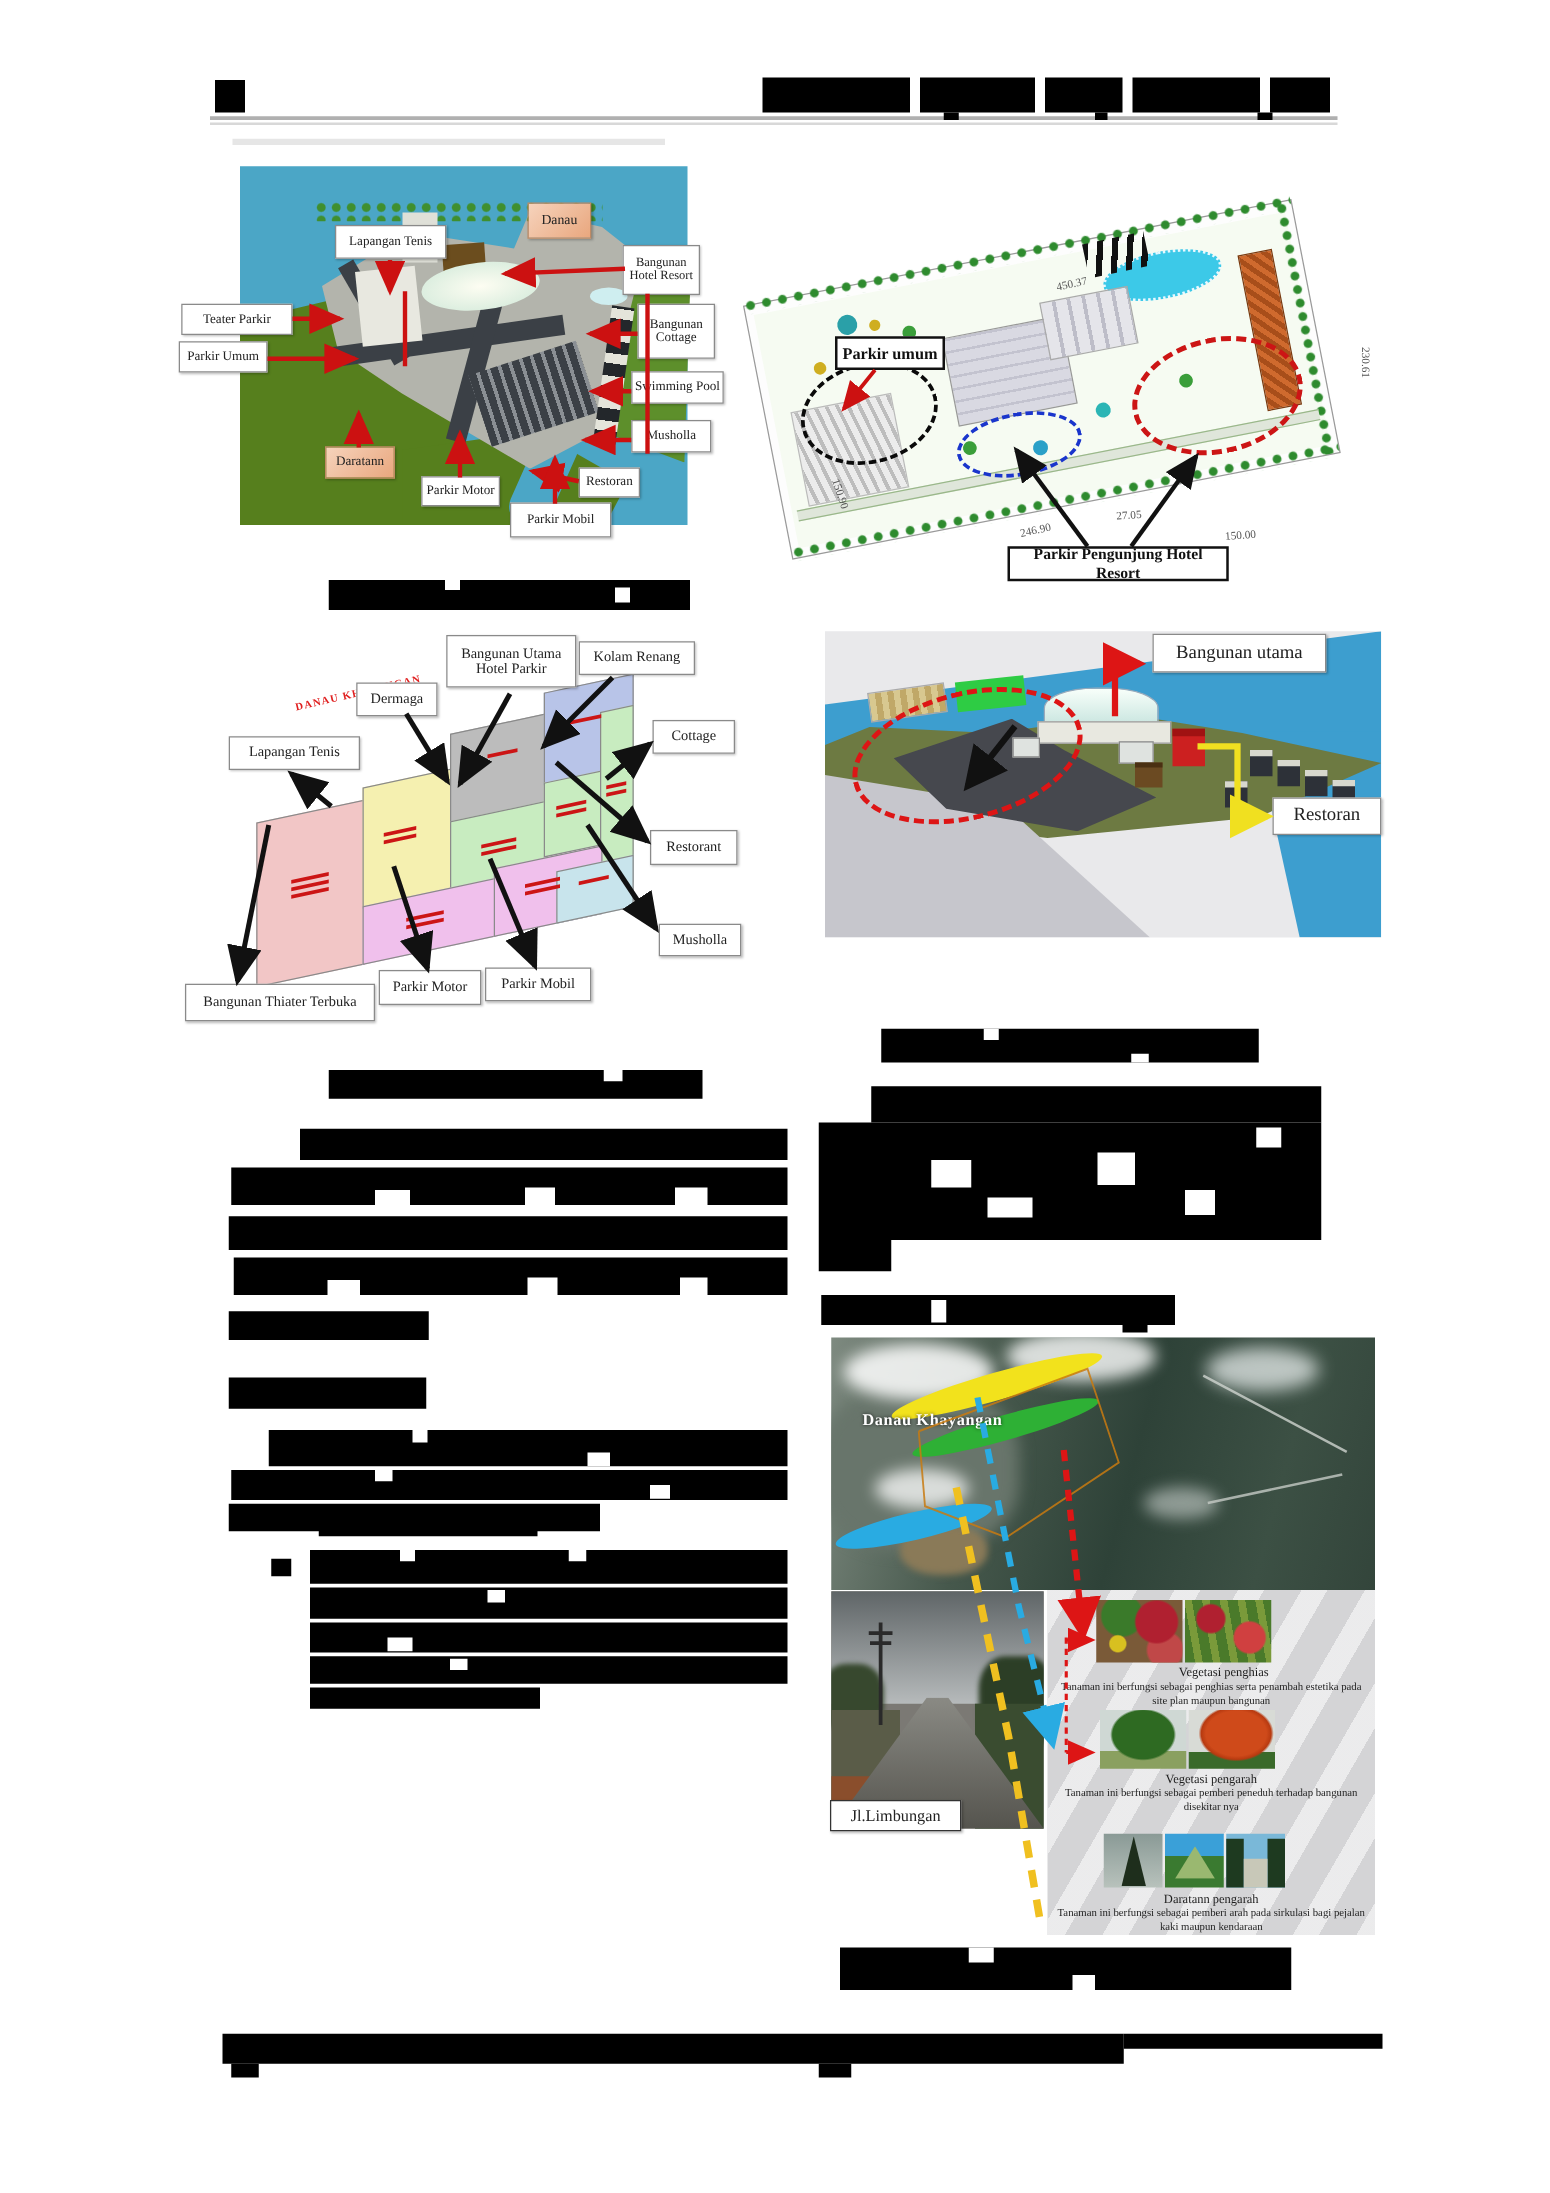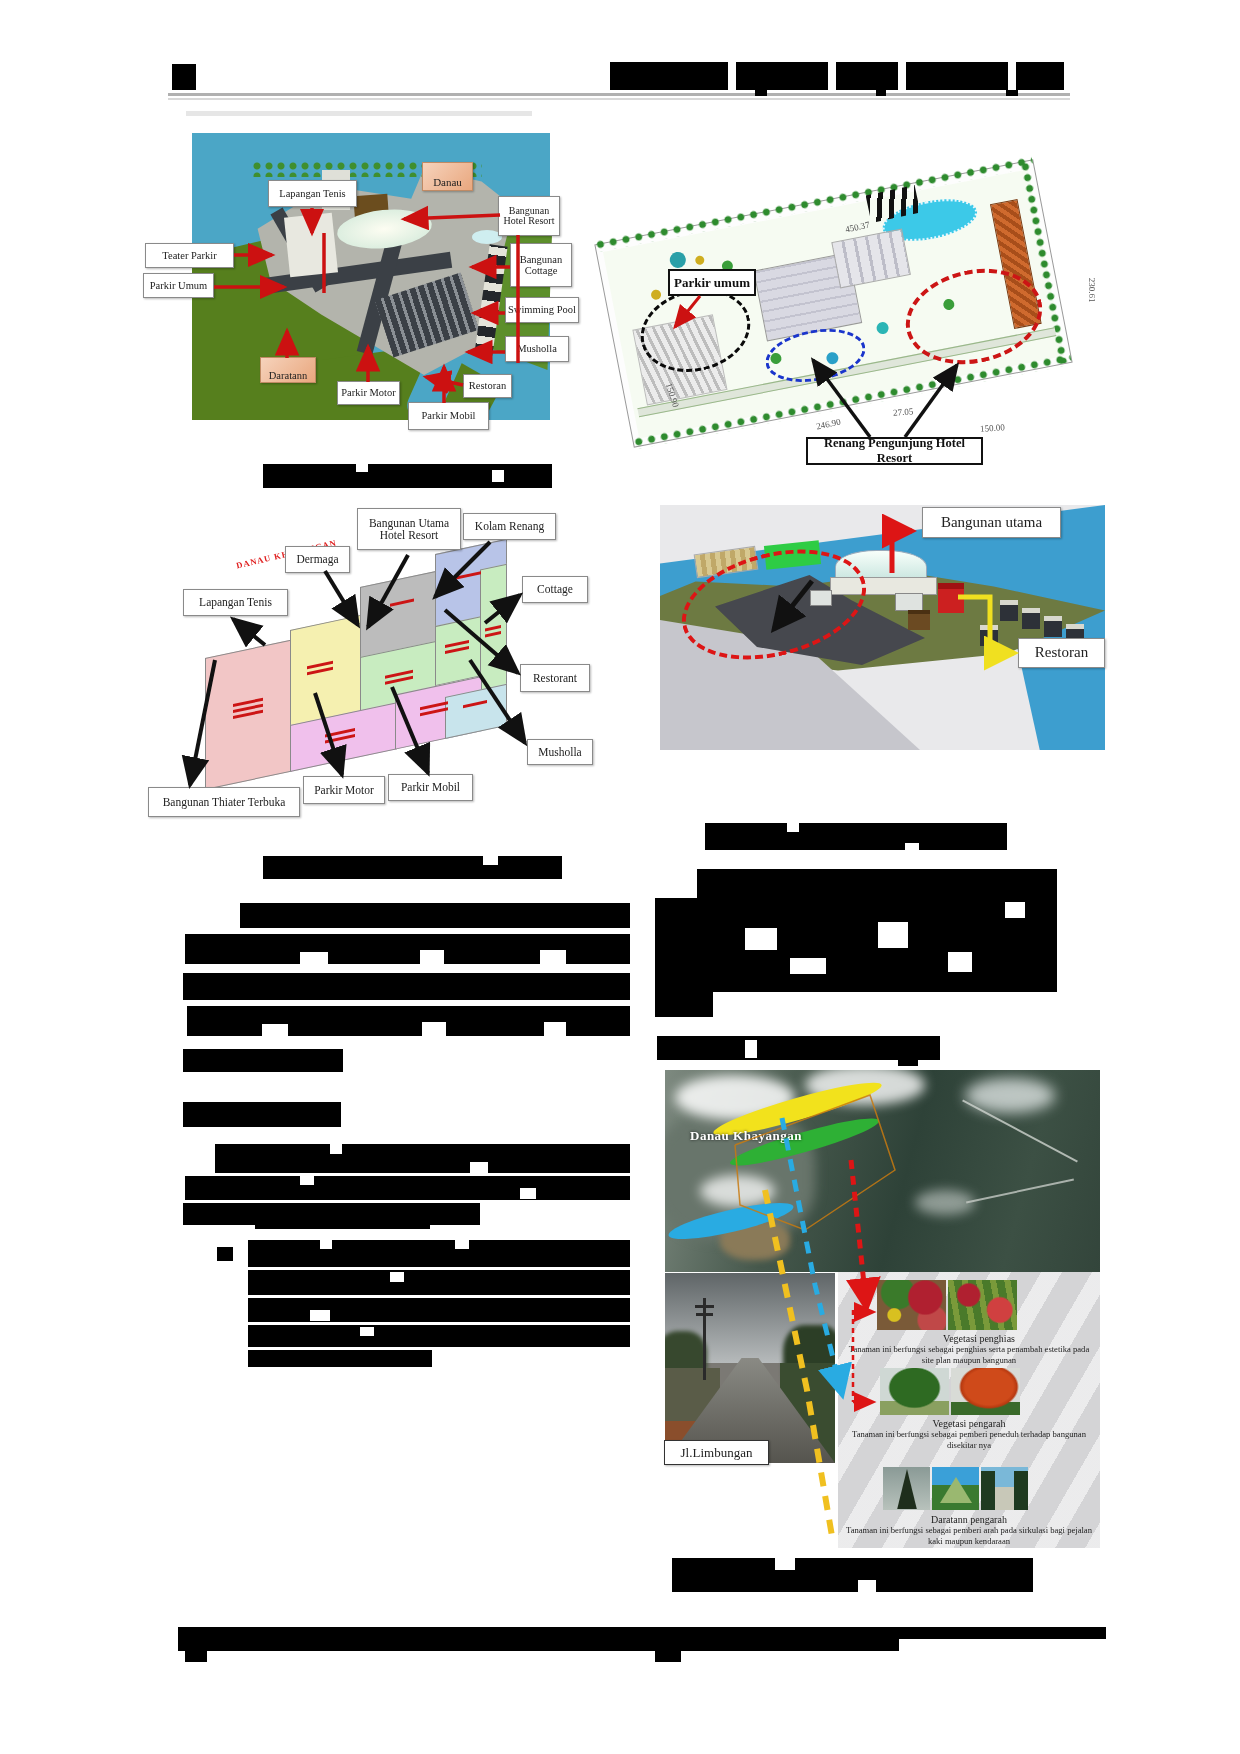--- a/index.html
+++ b/index.html
@@ -8,21 +8,21 @@
   .a{position:absolute;}
   .rx{position:absolute;background:#000;z-index:3;}
   .wn{position:absolute;background:#fff;z-index:4;}
   .lbl{position:absolute;background:#fff;border:1px solid #8a8a8a;z-index:6;
        display:flex;align-items:center;justify-content:center;text-align:center;
        font-family:"Liberation Serif",serif;color:#222;box-shadow:1px 1px 2px rgba(0,0,0,.28);
        line-height:1.05;padding:1px 2px;box-sizing:border-box;}
   .lblk{position:absolute;background:#fff;border:2px solid #111;z-index:6;
        display:flex;align-items:center;justify-content:center;text-align:center;
        font-family:"Liberation Serif",serif;color:#111;font-weight:bold;box-sizing:border-box;}
-  .pink{background:linear-gradient(135deg,#f6d3bc,#e9a77e);border:1px solid #c08a64;align-items:flex-end;}
+  .pink{background:linear-gradient(135deg,#f6d3bc,#e9a77e);border:1px solid #c08a64;}
   .ov{position:absolute;pointer-events:none;z-index:7;}
   .dim{position:absolute;font-family:"Liberation Serif",serif;font-size:9px;color:#555;z-index:6;white-space:nowrap;}
   .dots{background-image:radial-gradient(circle at 5px 5px,#2e8b2e 3px,rgba(0,0,0,0) 4px);background-size:13px 11px;}
   .cap{position:absolute;text-align:center;color:#1d1d1d;font-family:"Liberation Serif",serif;z-index:6;}
   .ell{position:absolute;border-radius:50%;z-index:6;}
   .veg-title{font-size:10px;margin:1px 0 0 0;}
   .veg-desc{font-size:8.6px;line-height:1.25;margin:0 auto;width:250px;}
 </style>
 </head>
 <body>
@@ -150,21 +150,21 @@
       <line x1="105" y1="151" x2="80" y2="182" stroke="#cc1111" stroke-width="3" marker-end="url(#mr2)"></line>
       <line x1="275" y1="292" x2="218" y2="215" stroke="#111" stroke-width="3.5" marker-end="url(#mb2)"></line>
       <line x1="310" y1="292" x2="362" y2="220" stroke="#111" stroke-width="3.5" marker-end="url(#mb2)"></line>
     </svg>
   </div>
 
   <div class="lblk" style="left:668px;top:269px;width:88px;height:27px;font-size:13px;">
       <span>Parkir umum</span>
     </div>
   <div class="lblk" style="left:806px;top:437px;width:177px;height:28px;font-size:12.5px;">
-      <span>Renang Pengunjung Hotel Resort</span>
+      <span>Parkir Pengunjung Hotel Resort</span>
     </div>
   <div class="dim" style="left:845px;top:222px;transform:rotate(-12deg);">450.37</div>
   <div class="dim" style="left:816px;top:419px;transform:rotate(-12deg);">246.90</div>
   <div class="dim" style="left:893px;top:407px;transform:rotate(-4deg);">27.05</div>
   <div class="dim" style="left:980px;top:423px;transform:rotate(-4deg);">150.00</div>
   <div class="dim" style="left:1080px;top:285px;transform:rotate(90deg);">230.61</div>
   <div class="dim" style="left:660px;top:390px;transform:rotate(72deg);">150.90</div>
 
   <div class="a" style="left:140px;top:505px;width:470px;height:320px;">
 
@@ -207,21 +207,21 @@
         <line x1="305" y1="105" x2="378" y2="168" marker-end="url(#mb3)"></line>
         <line x1="330" y1="155" x2="385" y2="238" marker-end="url(#mb3)"></line>
         <line x1="75" y1="155" x2="50" y2="280" marker-end="url(#mb3)"></line>
         <line x1="175" y1="188" x2="202" y2="270" marker-end="url(#mb3)"></line>
         <line x1="252" y1="182" x2="288" y2="268" marker-end="url(#mb3)"></line>
       </g>
     </svg>
   </div>
 
   <div class="lbl" style="left:357px;top:508px;width:104px;height:42px;font-size:11.5px;">
-      <span>Bangunan Utama Hotel Resort</span>
+      <span>Bangunan Utama Hotel Parkir</span>
     </div>
   <div class="lbl" style="left:463px;top:513px;width:93px;height:27px;font-size:11.5px;">
       <span>Kolam Renang</span>
     </div>
   <div class="lbl" style="left:285px;top:546px;width:65px;height:27px;font-size:11.5px;">
       <span>Dermaga</span>
     </div>
   <div class="lbl" style="left:522px;top:576px;width:66px;height:27px;font-size:11.5px;">
       <span>Cottage</span>
     </div>

